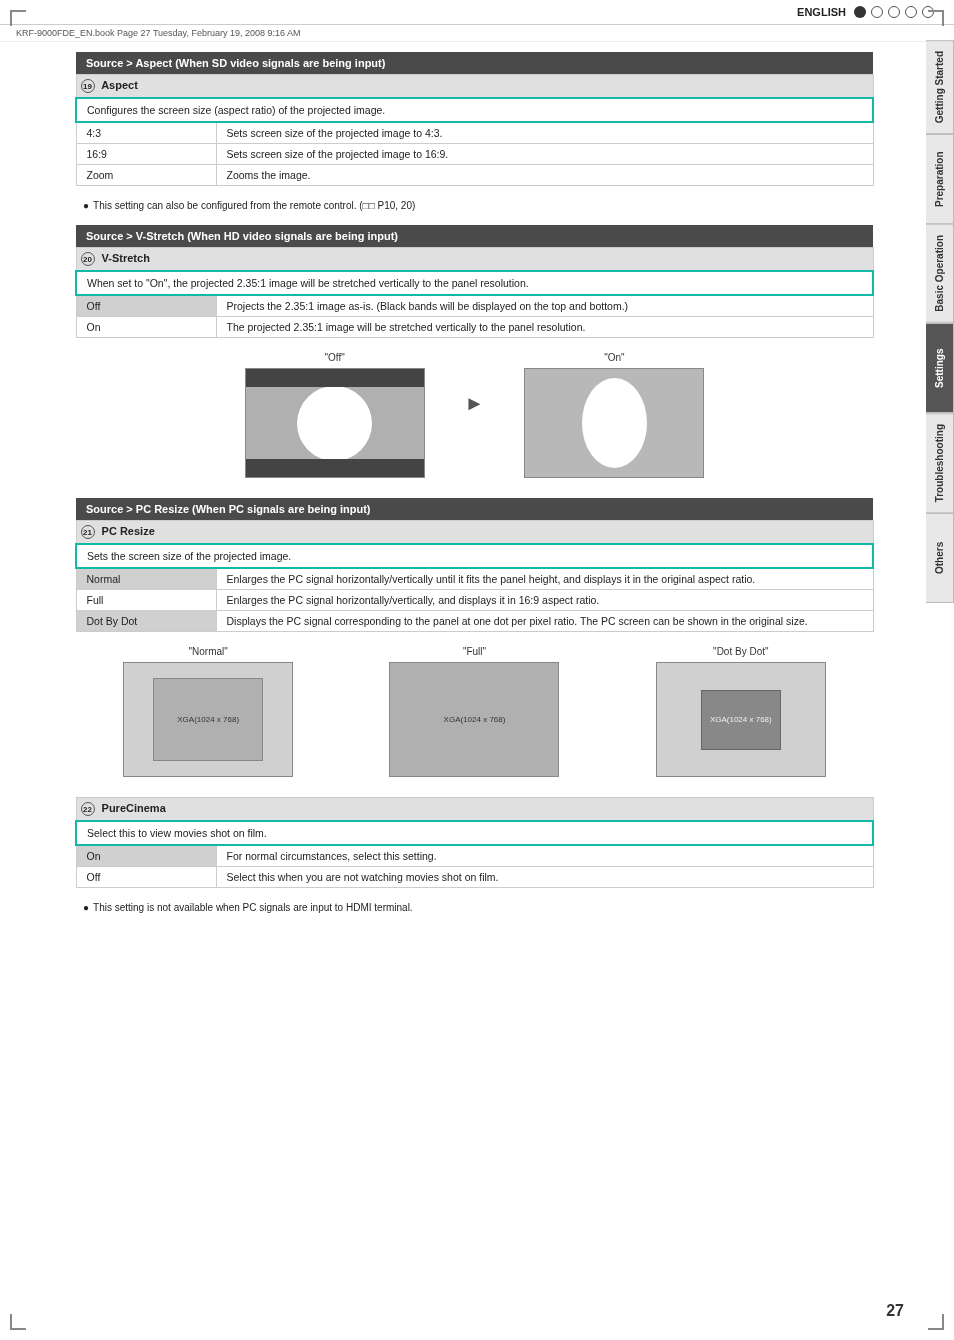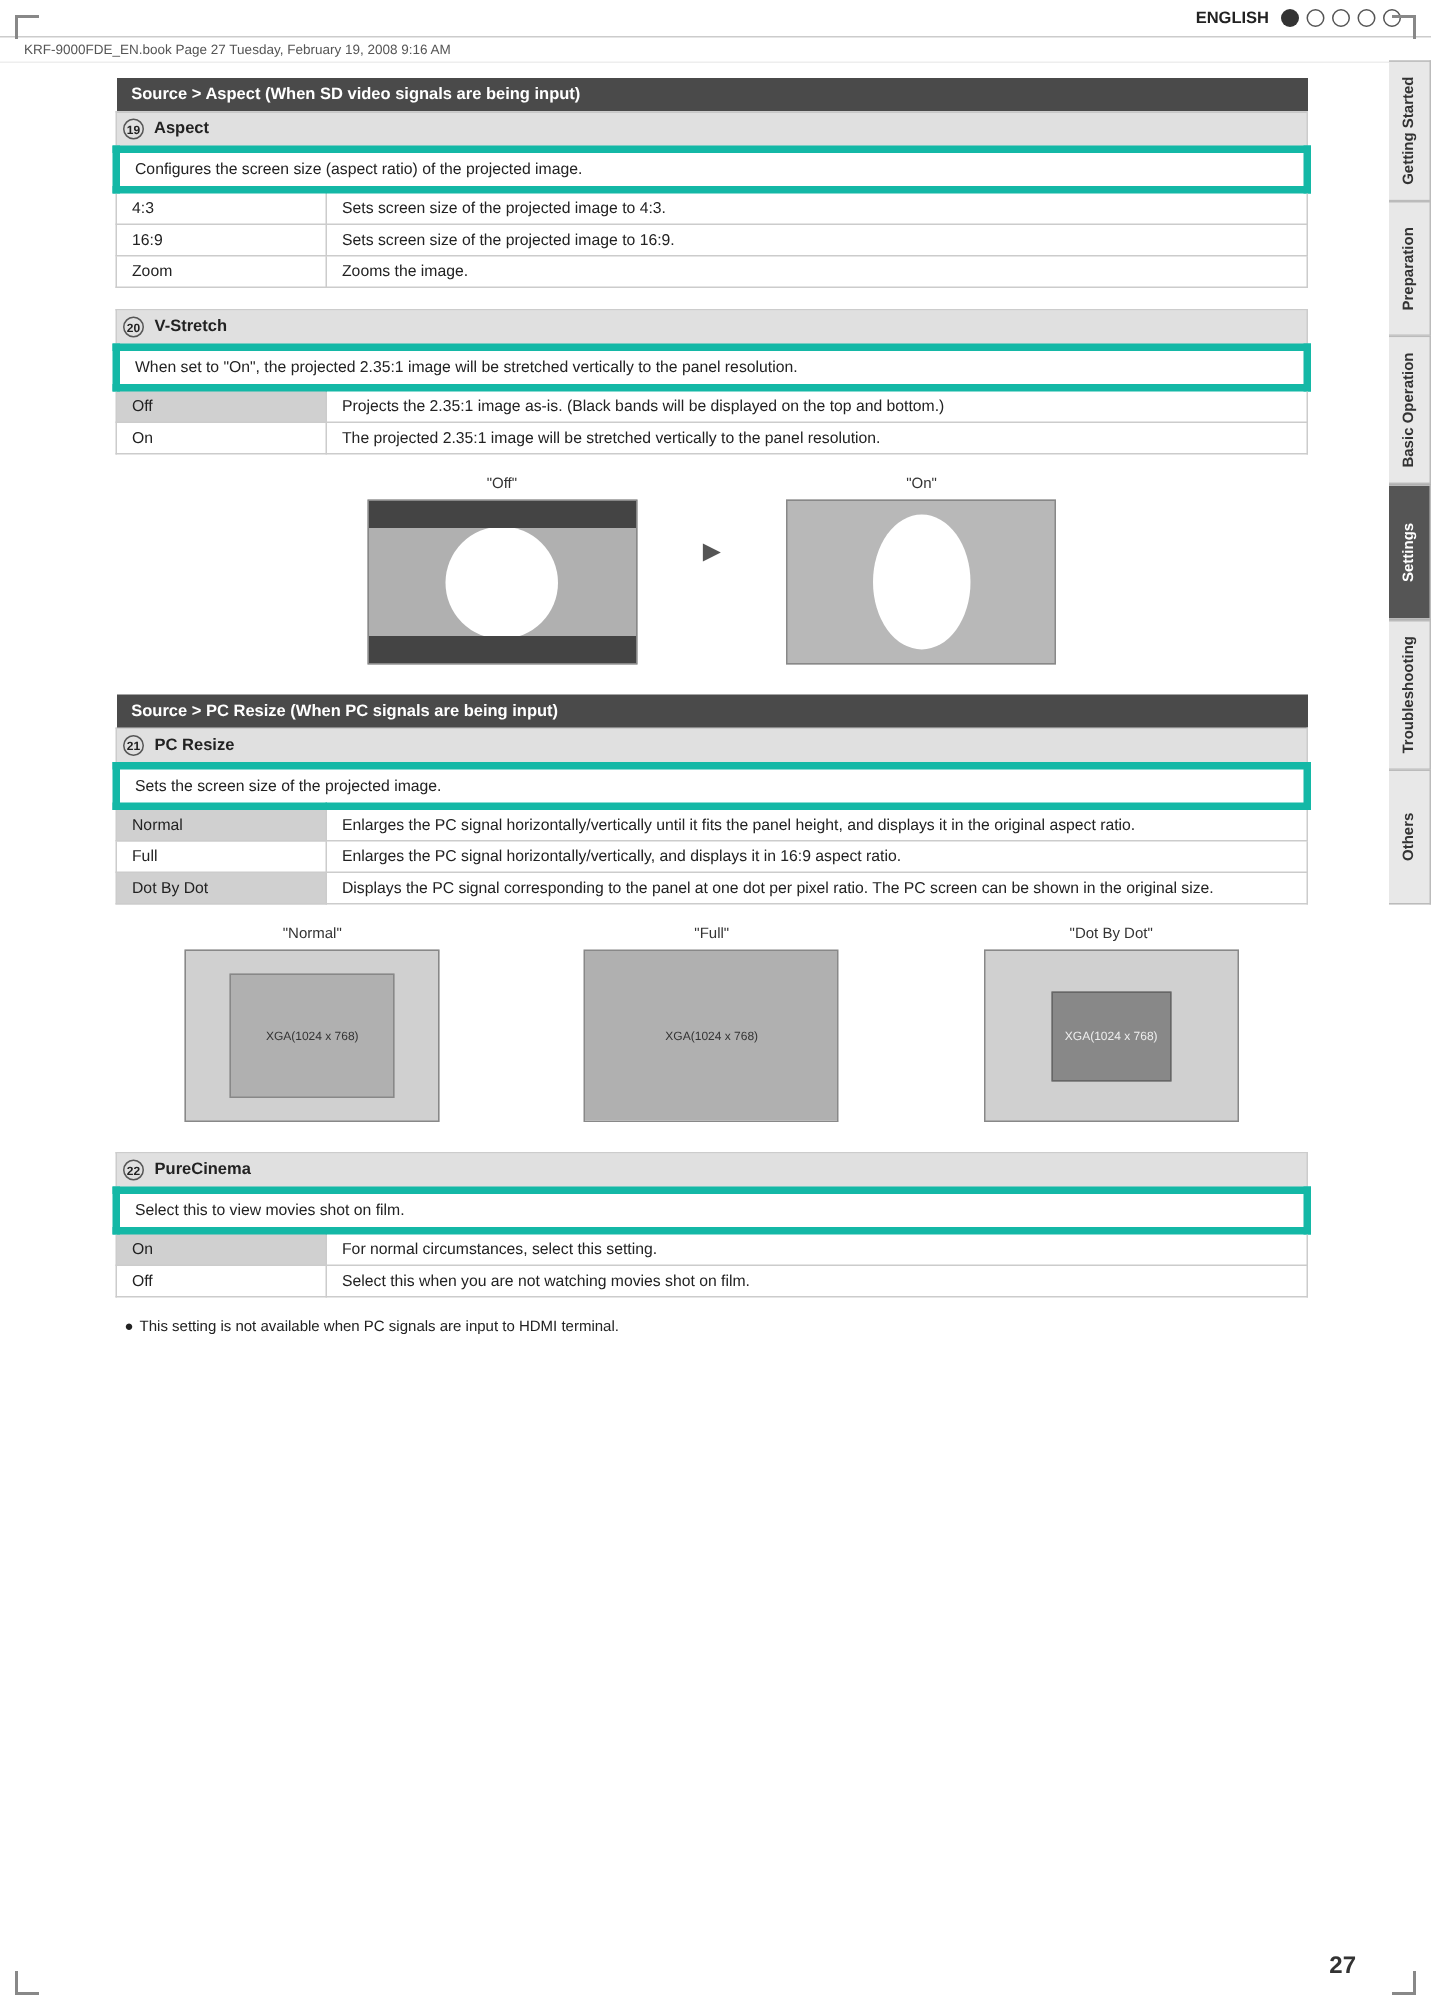--- a/index.html
+++ b/index.html
@@ -102,21 +102,21 @@
     .section-table .subheader-row td {
       background: #e0e0e0;
       font-weight: bold;
       font-size: 11px;
       padding: 4px 4px;
       border: 1px solid #ccc;
     }
     .section-table .desc-row td {
       padding: 5px 10px;
       font-size: 10.5px;
-      border: 5px solid #14b8a6;
+      border: 2px solid #14b8a6;
     }
     .section-table .data-row td {
       padding: 4px 10px;
       font-size: 10.5px;
       border: 1px solid #ccc;
       vertical-align: top;
     }
     .section-table .data-row td:first-child {
       width: 140px;
       font-weight: normal;
@@ -337,23 +337,27 @@
       <td>16:9</td>
       <td>Sets screen size of the projected image to 16:9.</td>
     </tr>
     <tr class="data-row">
       <td>Zoom</td>
       <td>Zooms the image.</td>
     </tr>
   </tbody>
     </table>
 
+  <div class="note-text">This setting can also be configured from the remote control. (□□ P10, 20)</div>
 
   <table class="section-table">
     <tbody>
+        <tr class="header-row">
+      <td colspan="2">Source &gt; V-Stretch (When HD video signals are being input)</td>
+    </tr>
     <tr class="subheader-row">
       <td colspan="2">
         <span class="circle-icon">20</span>
         <span>V-Stretch</span>
       </td>
     </tr>
     <tr class="desc-row">
       <td colspan="2">When set to "On", the projected 2.35:1 image will be stretched vertically to the panel resolution.</td>
     </tr>
     <tr class="data-row shaded">

